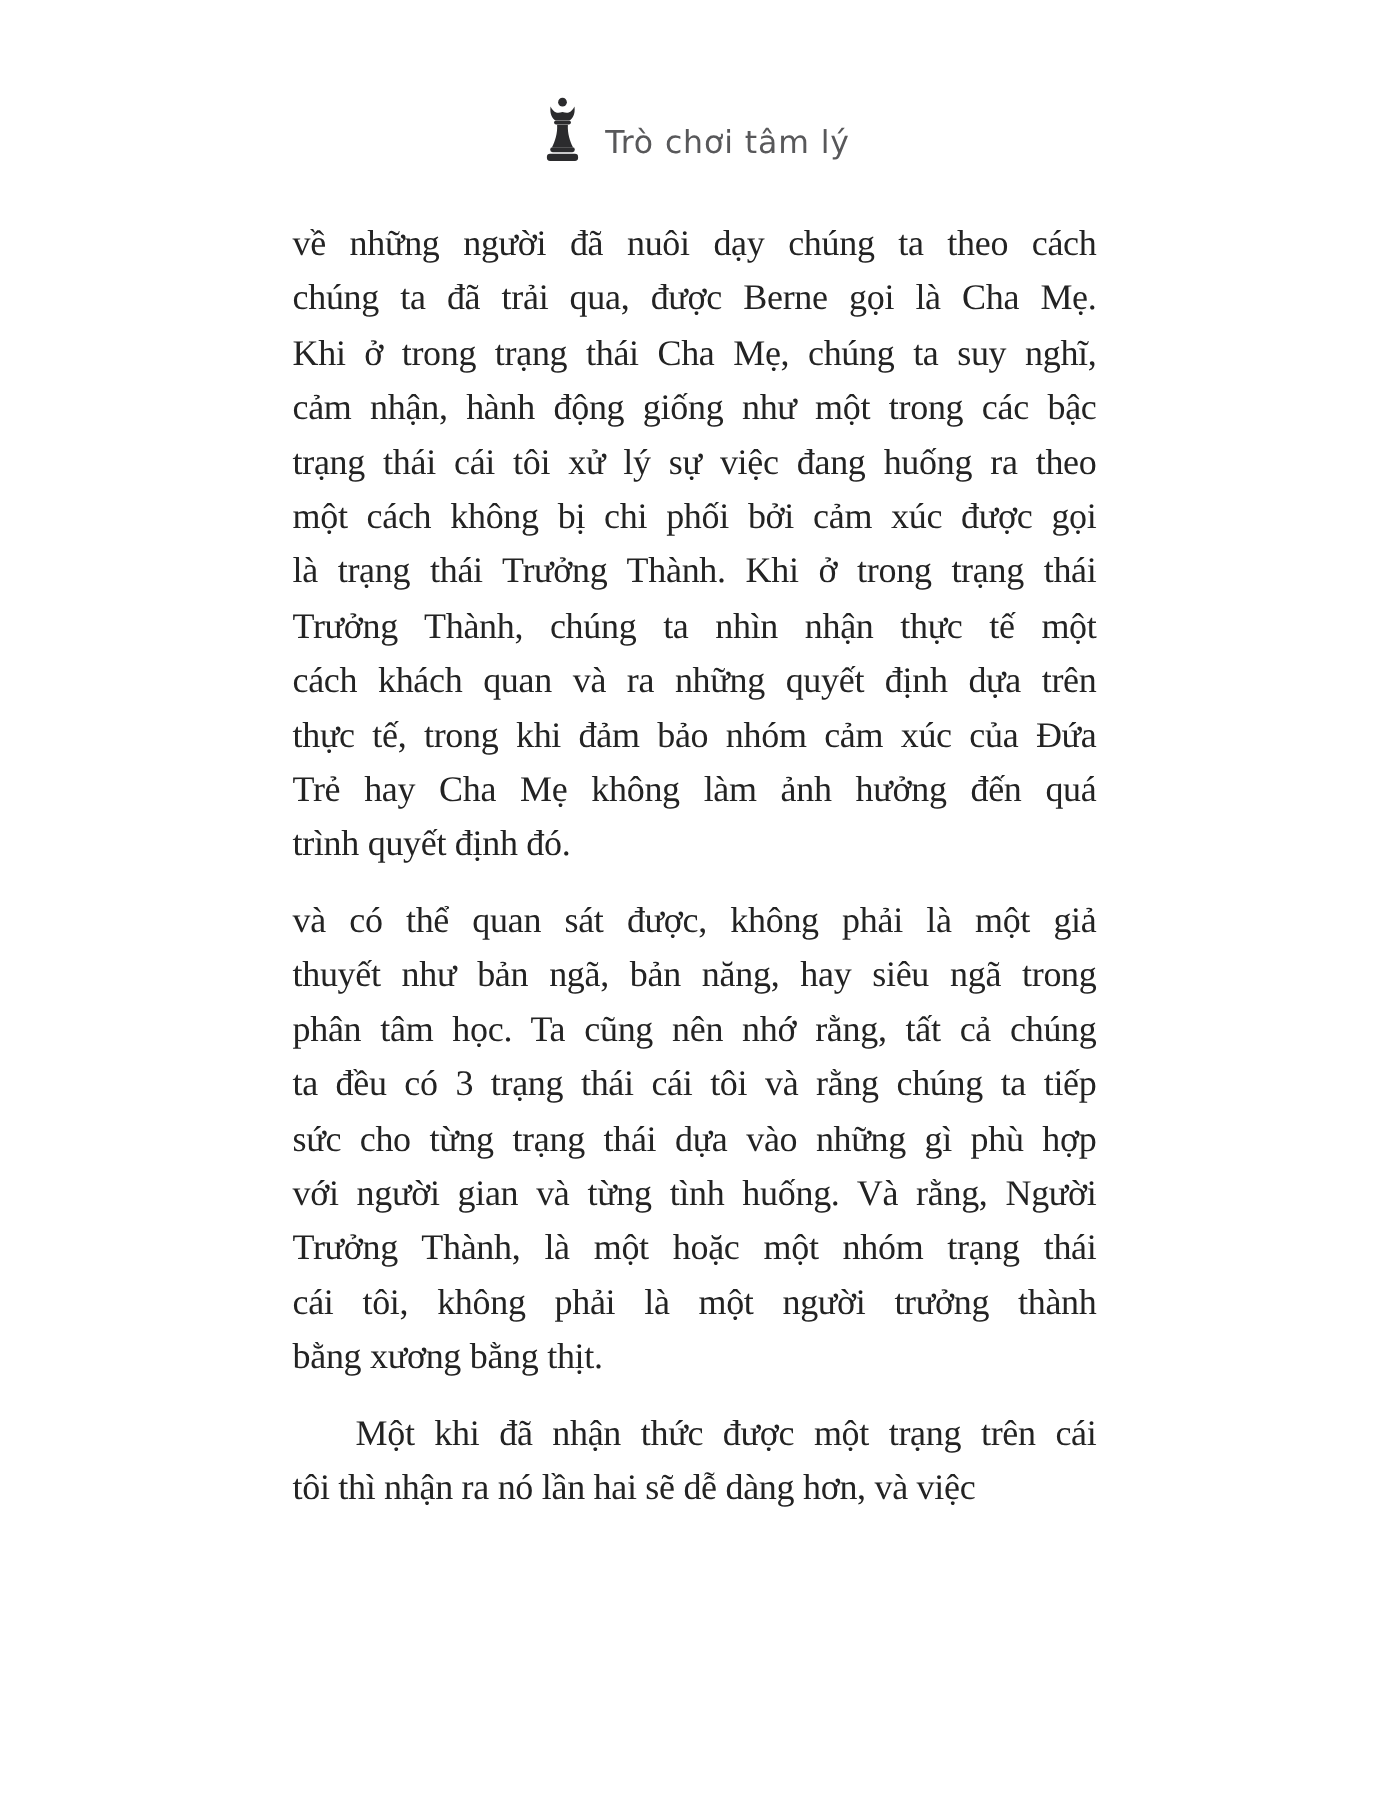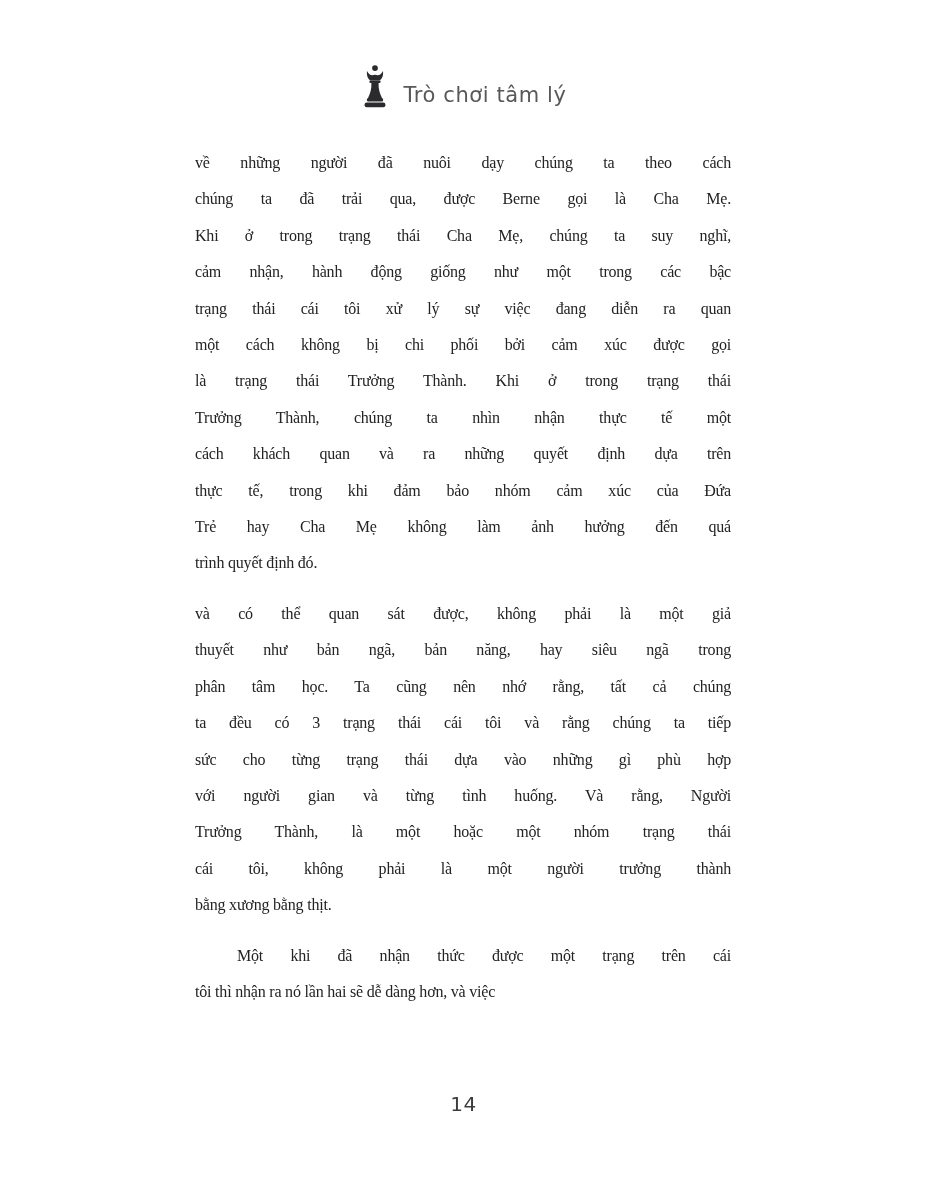--- a/index.html
+++ b/index.html
@@ -42,21 +42,21 @@
     letter-spacing: 0.6px;
     color: var(--header-text);
     padding-top: 14px;
   }
   .body-text {
     position: absolute;
     top: 145px;
     left: 195px;
     width: 536px;
     color: var(--body-text);
-    font-size: 16px;
+    font-size: 24px;
     line-height: 36.4px;
     letter-spacing: -0.2px;
   }
   .paragraph { margin: 0; }
   .paragraph + .paragraph { margin-top: 14px; }
   .line {
     text-align: justify;
     text-align-last: justify;
     white-space: normal;
   }
@@ -98,21 +98,21 @@
     </span>
     <span class="running-head-title">Trò chơi tâm lý</span>
   </header>
 
   <main class="body-text">
       <div class="paragraph">
         <div class="line">về những người đã nuôi dạy chúng ta theo cách</div>
         <div class="line">chúng ta đã trải qua, được Berne gọi là Cha Mẹ.</div>
         <div class="line">Khi ở trong trạng thái Cha Mẹ, chúng ta suy nghĩ,</div>
         <div class="line">cảm nhận, hành động giống như một trong các bậc</div>
-        <div class="line">trạng thái cái tôi xử lý sự việc đang diễn ra quan</div>
+        <div class="line">trạng thái cái tôi xử lý sự việc đang huống ra theo</div>
         <div class="line">một cách không bị chi phối bởi cảm xúc được gọi</div>
         <div class="line">là trạng thái Trưởng Thành. Khi ở trong trạng thái</div>
         <div class="line">Trưởng Thành, chúng ta nhìn nhận thực tế một</div>
         <div class="line">cách khách quan và ra những quyết định dựa trên</div>
         <div class="line">thực tế, trong khi đảm bảo nhóm cảm xúc của Đứa</div>
         <div class="line">Trẻ hay Cha Mẹ không làm ảnh hưởng đến quá</div>
         <div class="line last">trình quyết định đó.</div>
       </div>
       <div class="paragraph">
         <div class="line">và có thể quan sát được, không phải là một giả</div>
@@ -124,17 +124,14 @@
         <div class="line">Trưởng Thành, là một hoặc một nhóm trạng thái</div>
         <div class="line">cái tôi, không phải là một người trưởng thành</div>
         <div class="line last">bằng xương bằng thịt.</div>
       </div>
       <div class="paragraph">
         <div class="line indented">Một khi đã nhận thức được một trạng trên cái</div>
         <div class="line last">tôi thì nhận ra nó lần hai sẽ dễ dàng hơn, và việc</div>
       </div>
     </main>
 
-  <footer class="page-footer">
-    <span class="page-number">14</span>
-  </footer>
 
 </div>
 
 </body></html>

